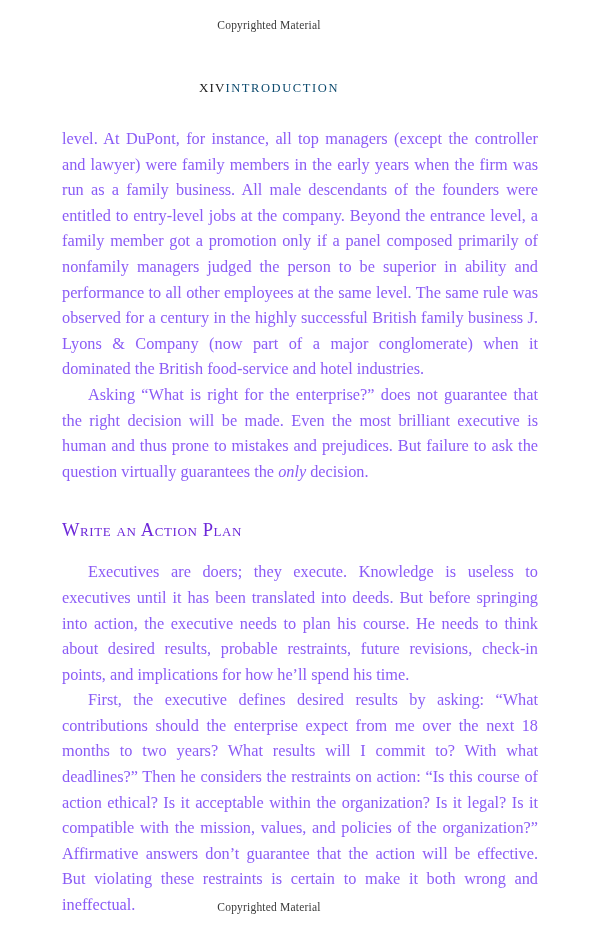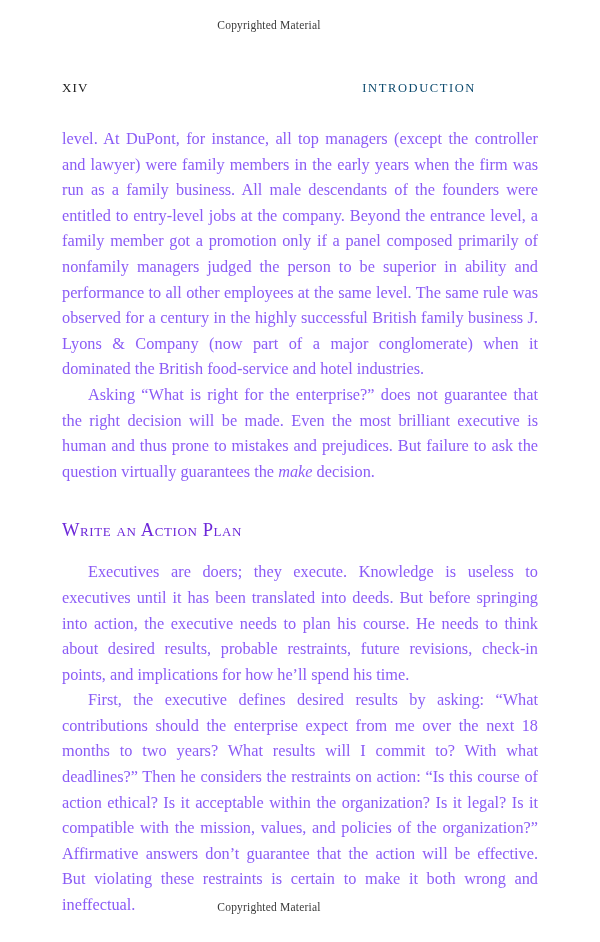--- a/index.html
+++ b/index.html
@@ -37,21 +37,21 @@
     display: inline-block;
     padding: 2px 6px;
   }
 
   .running-head {
     position: absolute;
     top: 80px;
     left: 62px;
     right: 62px;
     display: flex;
-    justify-content: space-between;
+    justify-content: center;
     align-items: baseline;
     font-family: "Liberation Serif", serif;
   }
   .folio {
     font-size: 13px;
     letter-spacing: 1.1px;
     color: #1a1a1a;
   }
   .head-title {
     font-size: 12.5px;
@@ -102,21 +102,21 @@
 
   <div class="running-head">
     <span class="folio">XIV</span>
     <span class="head-title">INTRODUCTION</span>
   </div>
 
   <div class="body-col">
 
     <p class="para">level. At DuPont, for instance, all top managers (except the controller and lawyer) were family members in the early years when the firm was run as a family business. All male descendants of the founders were entitled to entry-level jobs at the company. Beyond the entrance level, a family member got a promotion only if a panel composed primarily of nonfamily managers judged the person to be superior in ability and performance to all other employees at the same level. The same rule was observed for a century in the highly successful British family business J. Lyons &amp; Company (now part of a major conglomerate) when it dominated the British food-service and hotel industries.</p>
 
-    <p class="para indent"><span>Asking “What is right for the enterprise?” does not guarantee that the right decision will be made. Even the most brilliant executive is human and thus prone to mistakes and prejudices. But failure to ask the question virtually guarantees the </span><em>make</em><span> decision.</span></p>
+    <p class="para indent"><span>Asking “What is right for the enterprise?” does not guarantee that the right decision will be made. Even the most brilliant executive is human and thus prone to mistakes and prejudices. But failure to ask the question virtually guarantees the </span><em>only</em><span> decision.</span></p>
 
     <h2 class="section-head">Write an Action Plan</h2>
 
     <p class="para indent">Executives are doers; they execute. Knowledge is useless to executives until it has been translated into deeds. But before springing into action, the executive needs to plan his course. He needs to think about desired results, probable restraints, future revisions, check-in points, and implications for how he’ll spend his time.</p>
 
     <p class="para indent">First, the executive defines desired results by asking: “What contributions should the enterprise expect from me over the next 18 months to two years? What results will I commit to? With what deadlines?” Then he considers the restraints on action: “Is this course of action ethical? Is it acceptable within the organization? Is it legal? Is it compatible with the mission, values, and policies of the organization?” Affirmative answers don’t guarantee that the action will be effective. But violating these restraints is certain to make it both wrong and ineffectual.</p>
 
   </div>
 
   <div class="watermark bottom">

